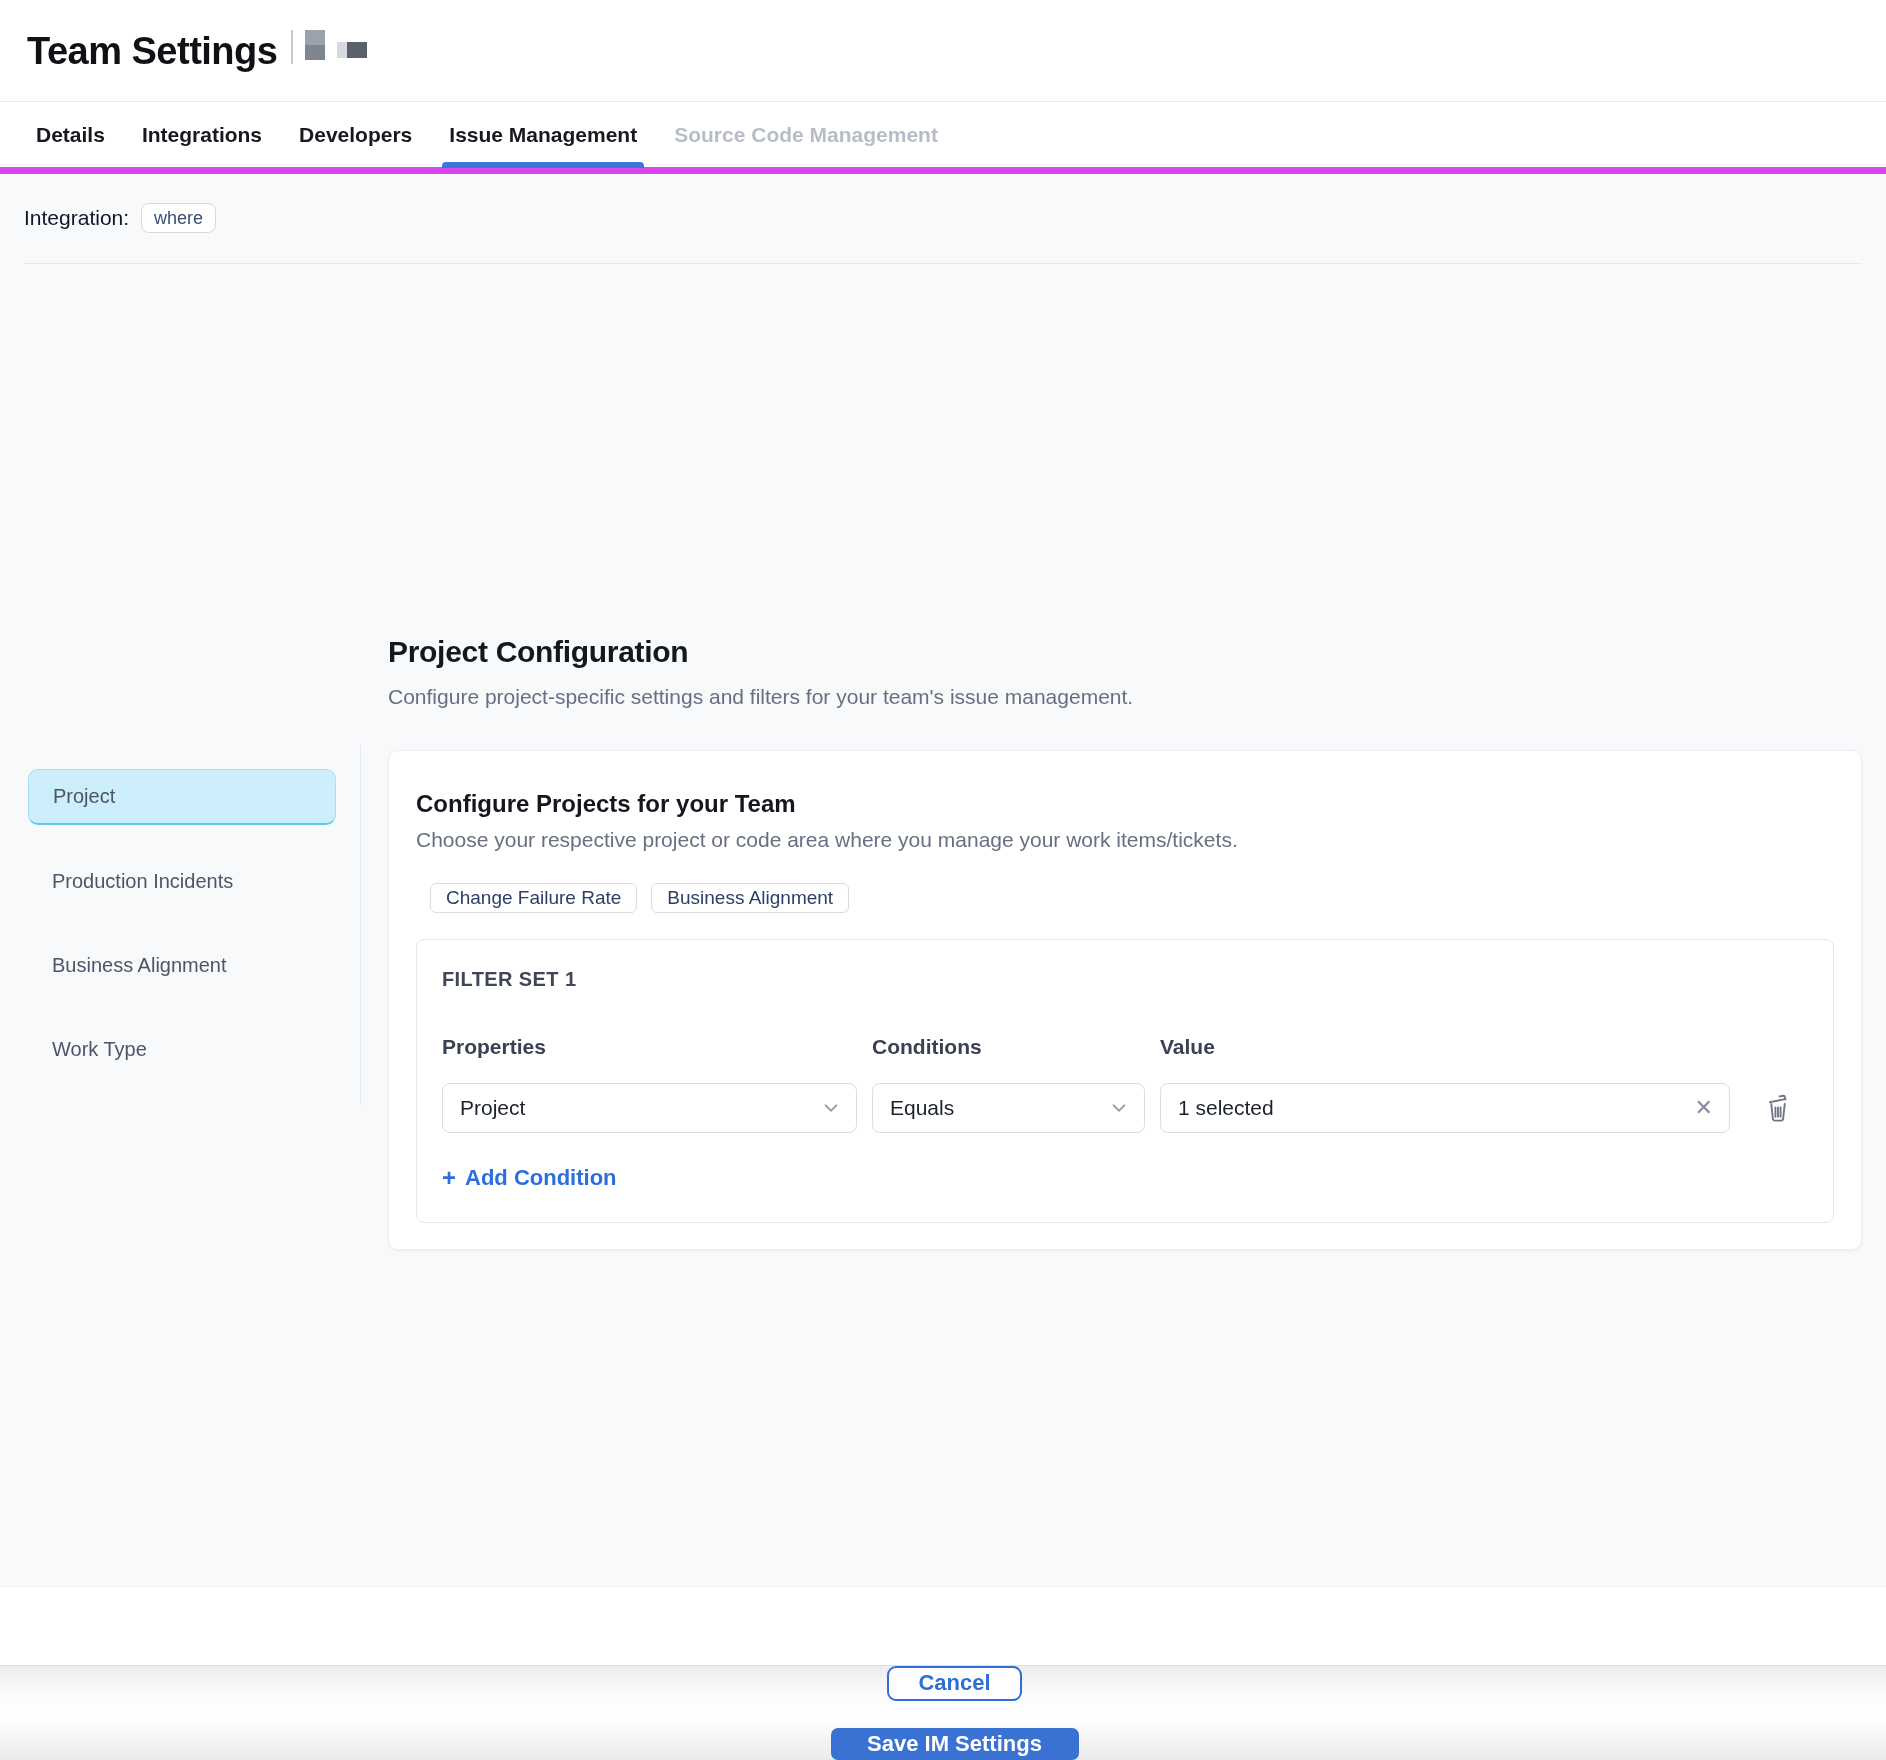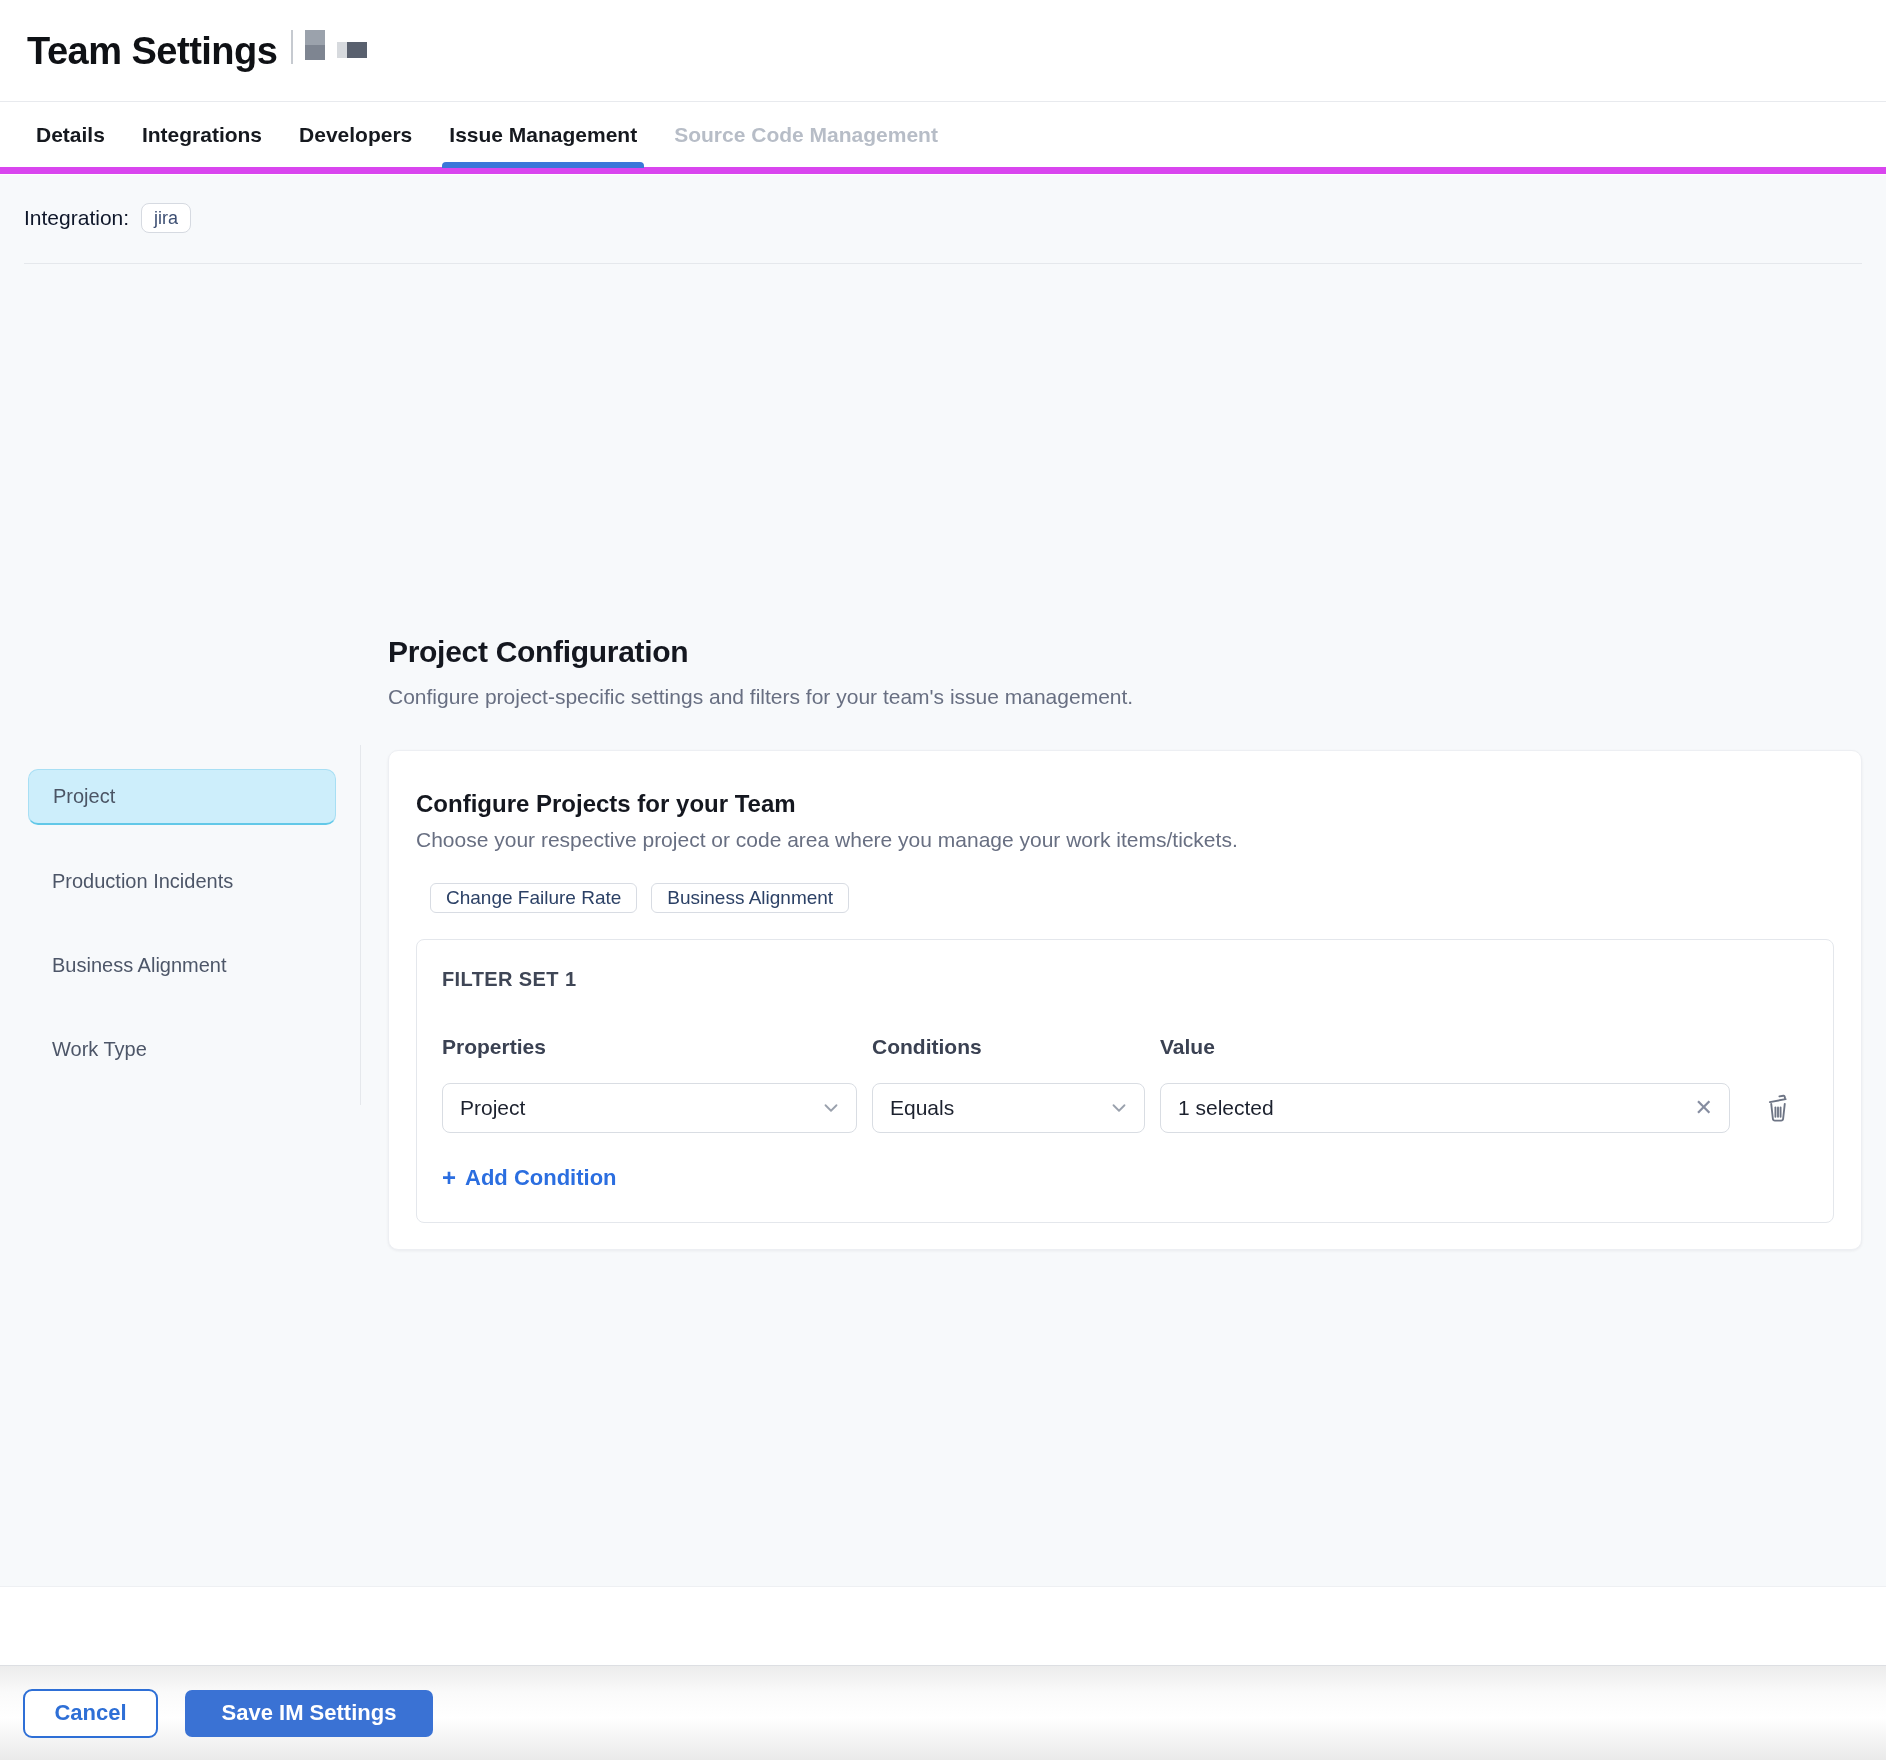--- a/index.html
+++ b/index.html
@@ -91,21 +91,21 @@
   .trash-btn { width:30px; height:34px; cursor:pointer; display:flex; align-items:center; justify-content:center; }
 
   .add-condition { margin-top:32px; display:inline-flex; align-items:center; gap:9px;
     color:#2b6ee0; font-size:22px; font-weight:bold; cursor:pointer; }
   .plus-glyph { font-size:24px; font-weight:bold; line-height:1; }
 
   
   .footer { position:absolute; left:0; right:0; top:1665px; height:95px;
     border-top:1px solid #dddfe3;
     background:linear-gradient(180deg,#ececec 0%,#fafafa 28%,#ffffff 55%,#eaeaea 100%);
-    display:flex; align-items:center; gap:27px; padding-left:23px; }
+    display:flex; align-items:center; gap:27px; padding-left:23px;flex-direction:column; }
   .btn-cancel { width:135px; height:49px; background:#fff; border:2px solid #2e6fd6;
     border-radius:9px; color:#2e6fd6; font-size:22px; font-weight:bold;
     display:flex; align-items:center; justify-content:center; cursor:pointer;
     font-family:"Liberation Sans", sans-serif; }
   .btn-save { width:248px; height:47px; background:#3a72d4; border:none; border-radius:7px;
     color:#ffffff; font-size:22px; font-weight:bold;
     display:flex; align-items:center; justify-content:center; cursor:pointer;
     font-family:"Liberation Sans", sans-serif; }
 </style>
 </head>
@@ -129,21 +129,21 @@
     <div class="tab">Details</div>
     <div class="tab">Integrations</div>
     <div class="tab">Developers</div>
     <div class="tab active">Issue Management</div>
     <div class="tab disabled">Source Code Management</div>
   </div>
 
   <div class="content">
     <div class="integration-row">
       <span class="integration-label">Integration:</span>
-      <span class="integration-badge">jira</span>
+      <span class="integration-badge">where</span>
     </div>
     <div class="content-divider"></div>
 
     <div class="body-split">
 
       <div class="sidebar">
         <div class="side-item active">Project</div>
         <div class="side-item">Production Incidents</div>
         <div class="side-item">Business Alignment</div>
         <div class="side-item">Work Type</div>

